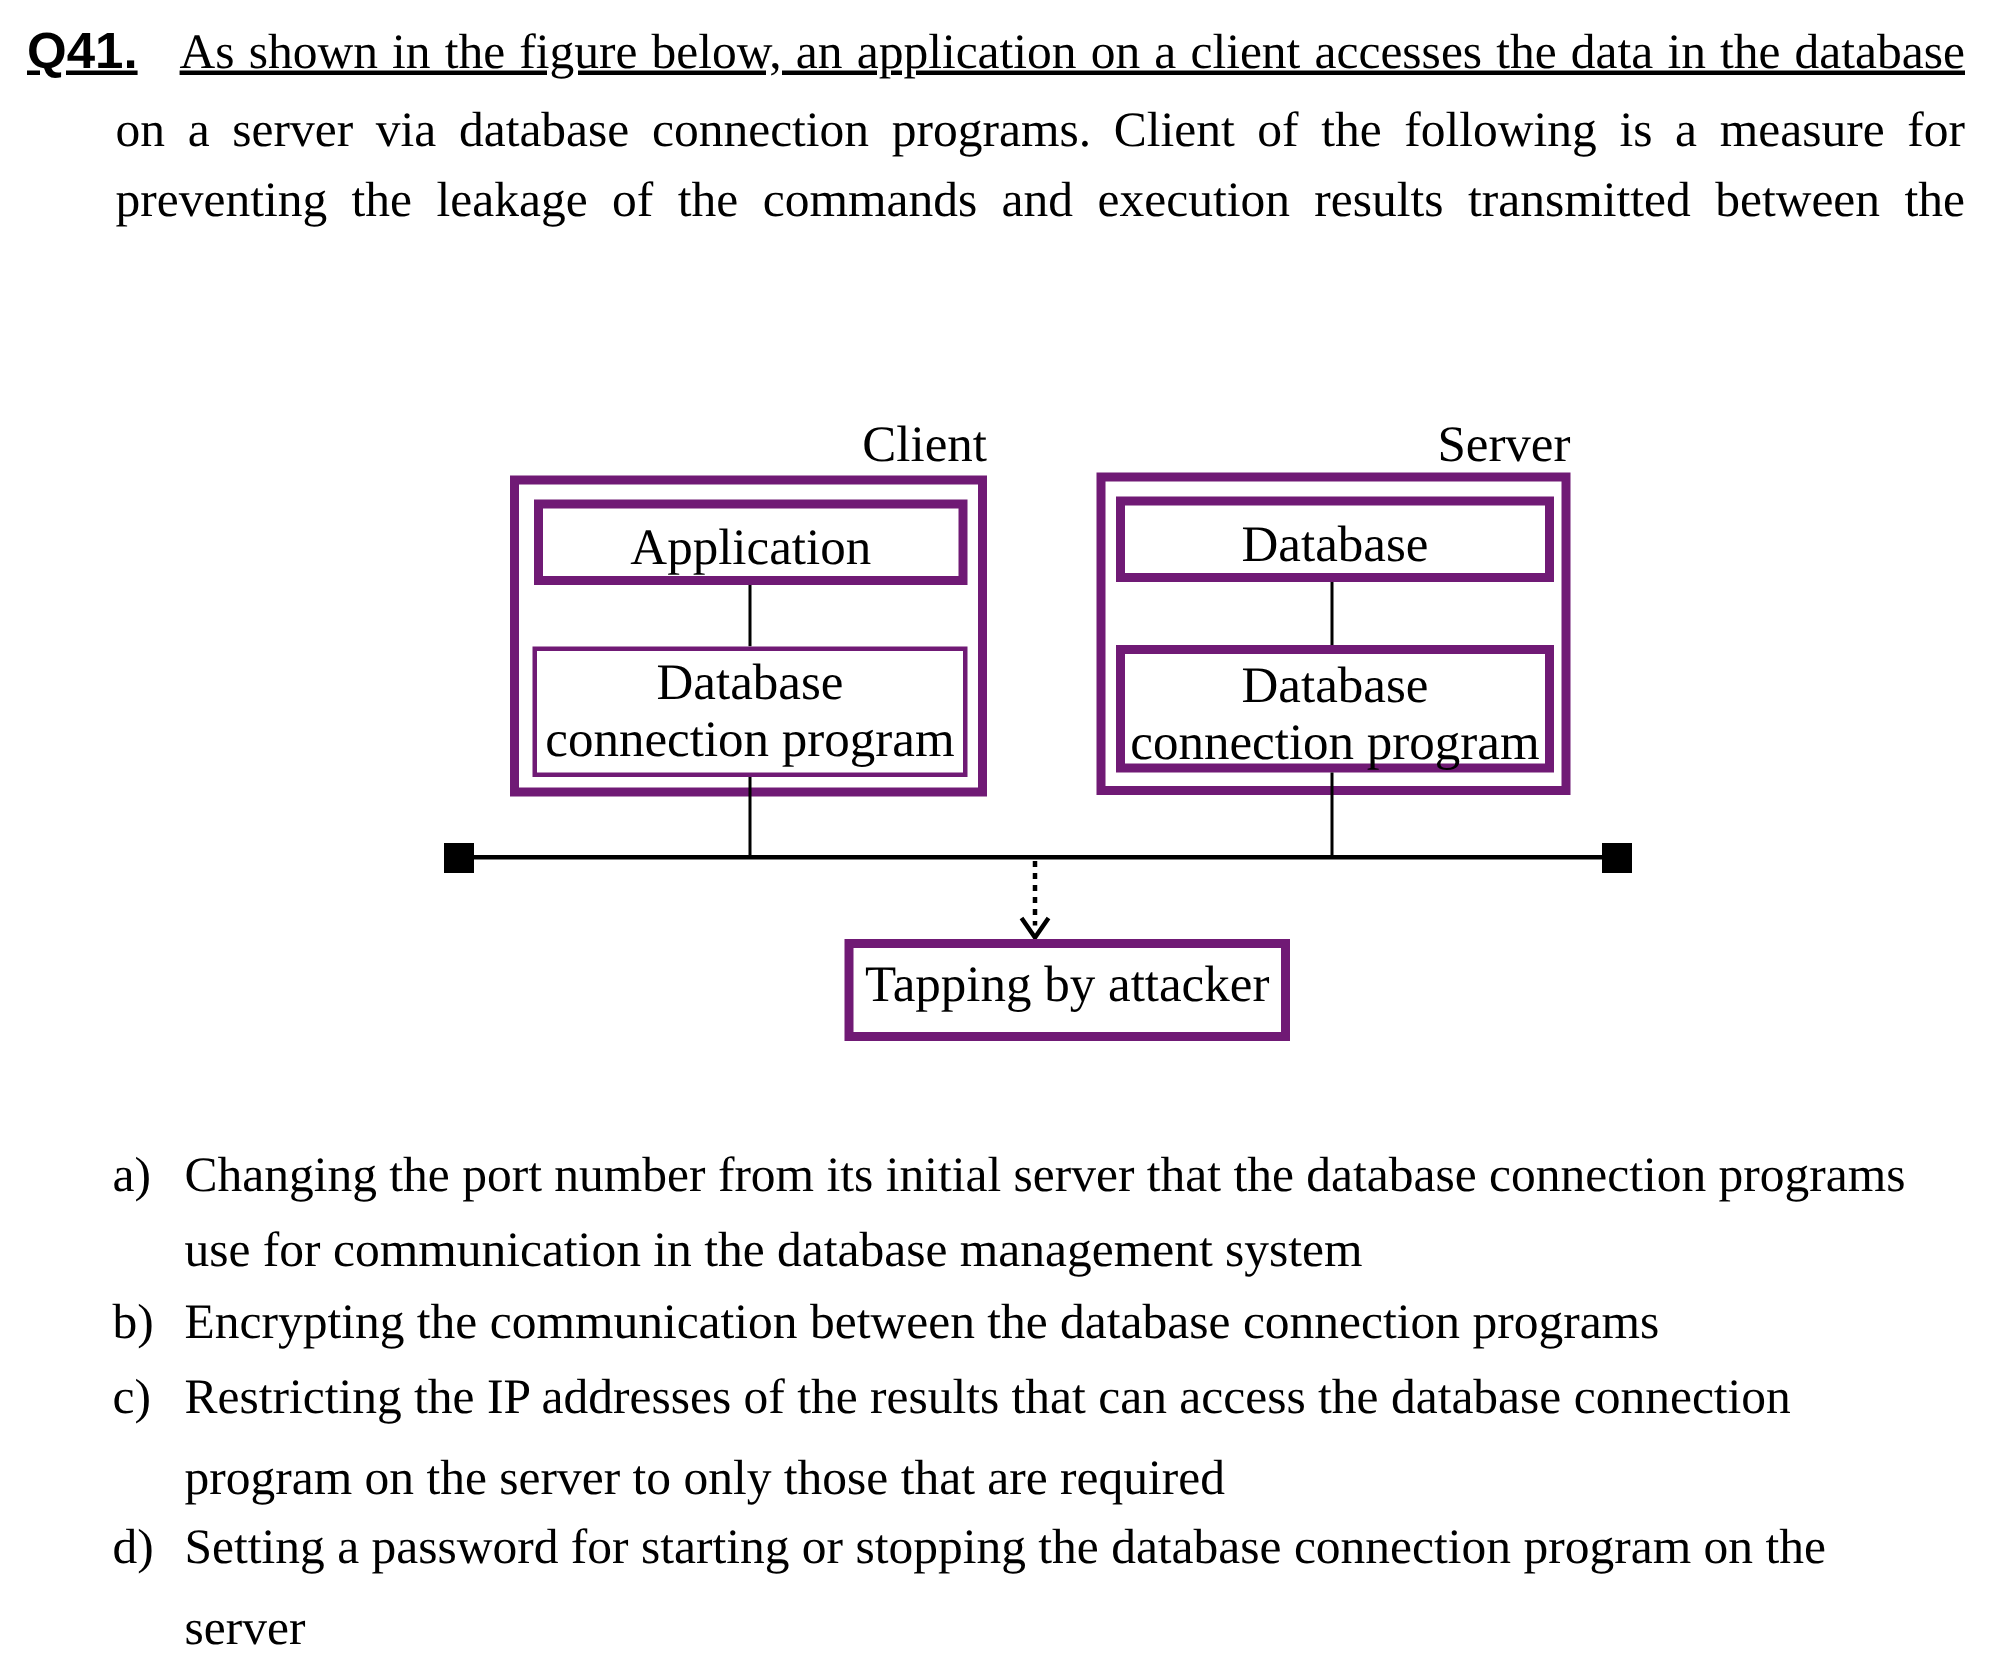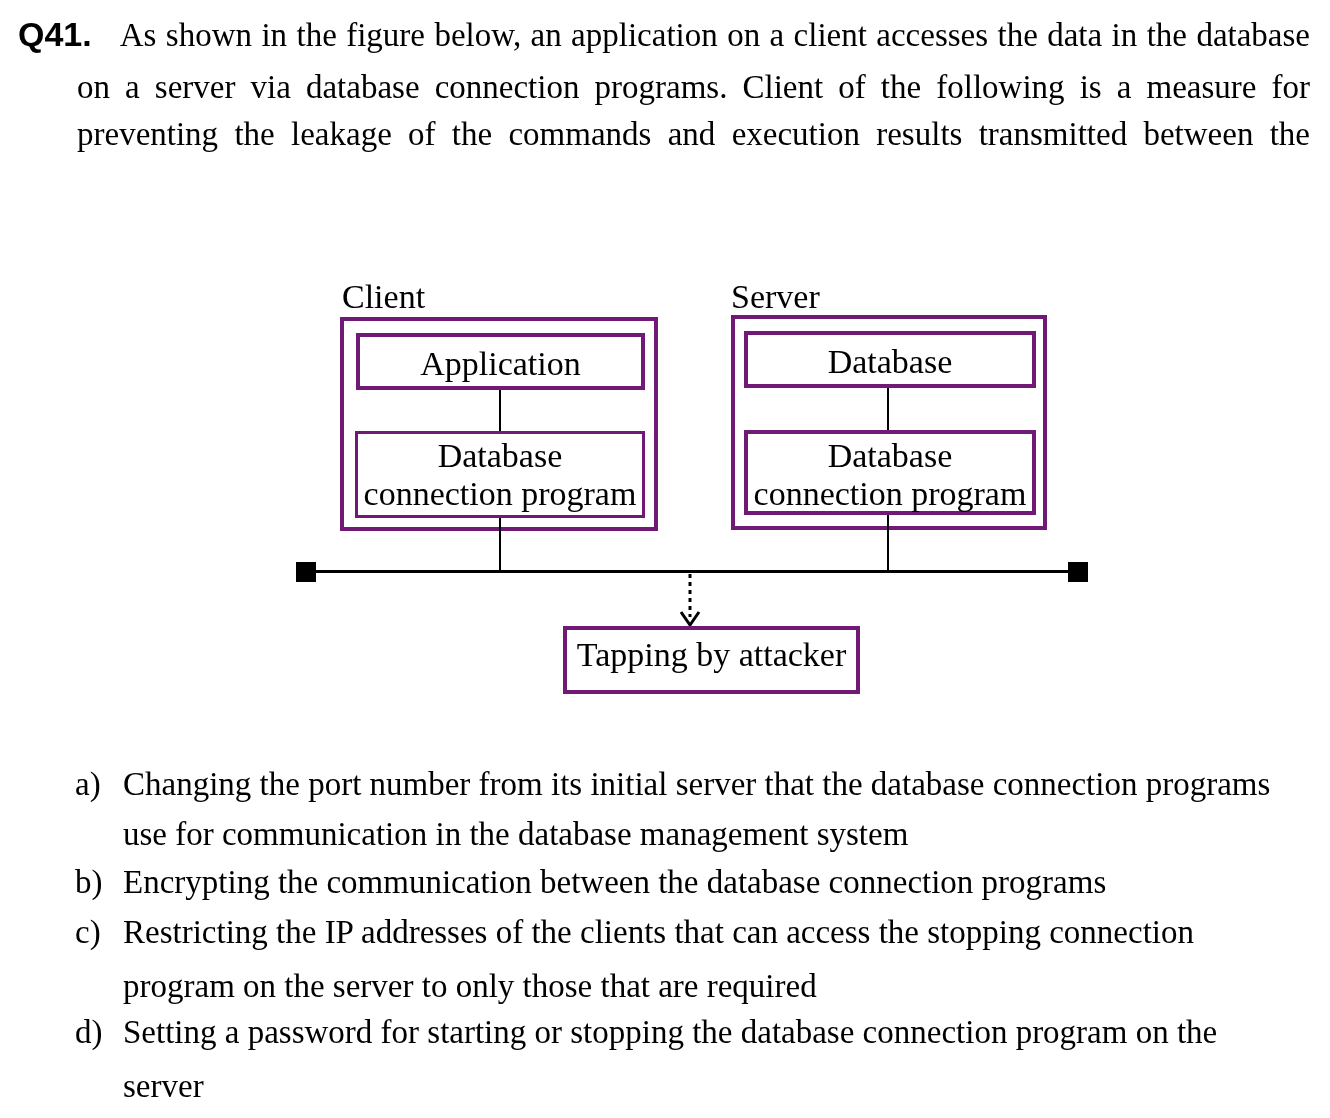--- a/index.html
+++ b/index.html
@@ -13,36 +13,36 @@
   }
   
   .qline{
     position:absolute;
     left:77px;width:1233px;
     font-size:33px;line-height:46px;height:46px;
   }
   .qline.just{text-align:justify;text-align-last:justify;}
   .qline.first{
     left:18px;width:1292px;
-    text-align:justify;text-align-last:justify;
+    text-align:justify;text-align-last:justify;text-decoration:underline;
   }
   .qnum{
     font-family:"Liberation Sans", sans-serif;
     font-weight:bold;
     font-size:34px;
     margin-right:28px;
   }
   
   .dlabel{
-    position:absolute;text-align:left;
+    position:absolute;text-align:right;
     font-size:34px;line-height:40px;height:40px;
   }
   .obox,.ibox{
     position:absolute;
-    border:4px solid #701a75;
+    border:6px solid #701a75;
     box-sizing:border-box;
     background:transparent;
     font-family:Liberation Serif, serif;
   }
   .ibox{text-align:center;font-size:34px;background:#ffffff;}
   .thick{border-width:3px;}
   .twoline{padding-top:3px;}
   .twoline div{line-height:38px;height:38px;}
   .vline{position:absolute;width:2px;background:#000;}
   .hline{position:absolute;height:3px;background:#000;}
@@ -105,20 +105,20 @@
   </div>
 
   <div class="optletter" style="top:761px">a)</div>
   <div class="optline" style="top:761px">Changing the port number from its initial server that the database connection programs</div>
   <div class="optline" style="top:811px">use for communication in the database management system</div>
 
   <div class="optletter" style="top:859px">b)</div>
   <div class="optline" style="top:859px">Encrypting the communication between the database connection programs</div>
 
   <div class="optletter" style="top:909px">c)</div>
-  <div class="optline" style="top:909px">Restricting the IP addresses of the clients that can access the stopping connection</div>
+  <div class="optline" style="top:909px">Restricting the IP addresses of the results that can access the database connection</div>
   <div class="optline" style="top:963px">program on the server to only those that are required</div>
 
   <div class="optletter" style="top:1009px">d)</div>
   <div class="optline" style="top:1009px">Setting a password for starting or stopping the database connection program on the</div>
   <div class="optline" style="top:1063px">server</div>
 
 </div>
 
 </body></html>

